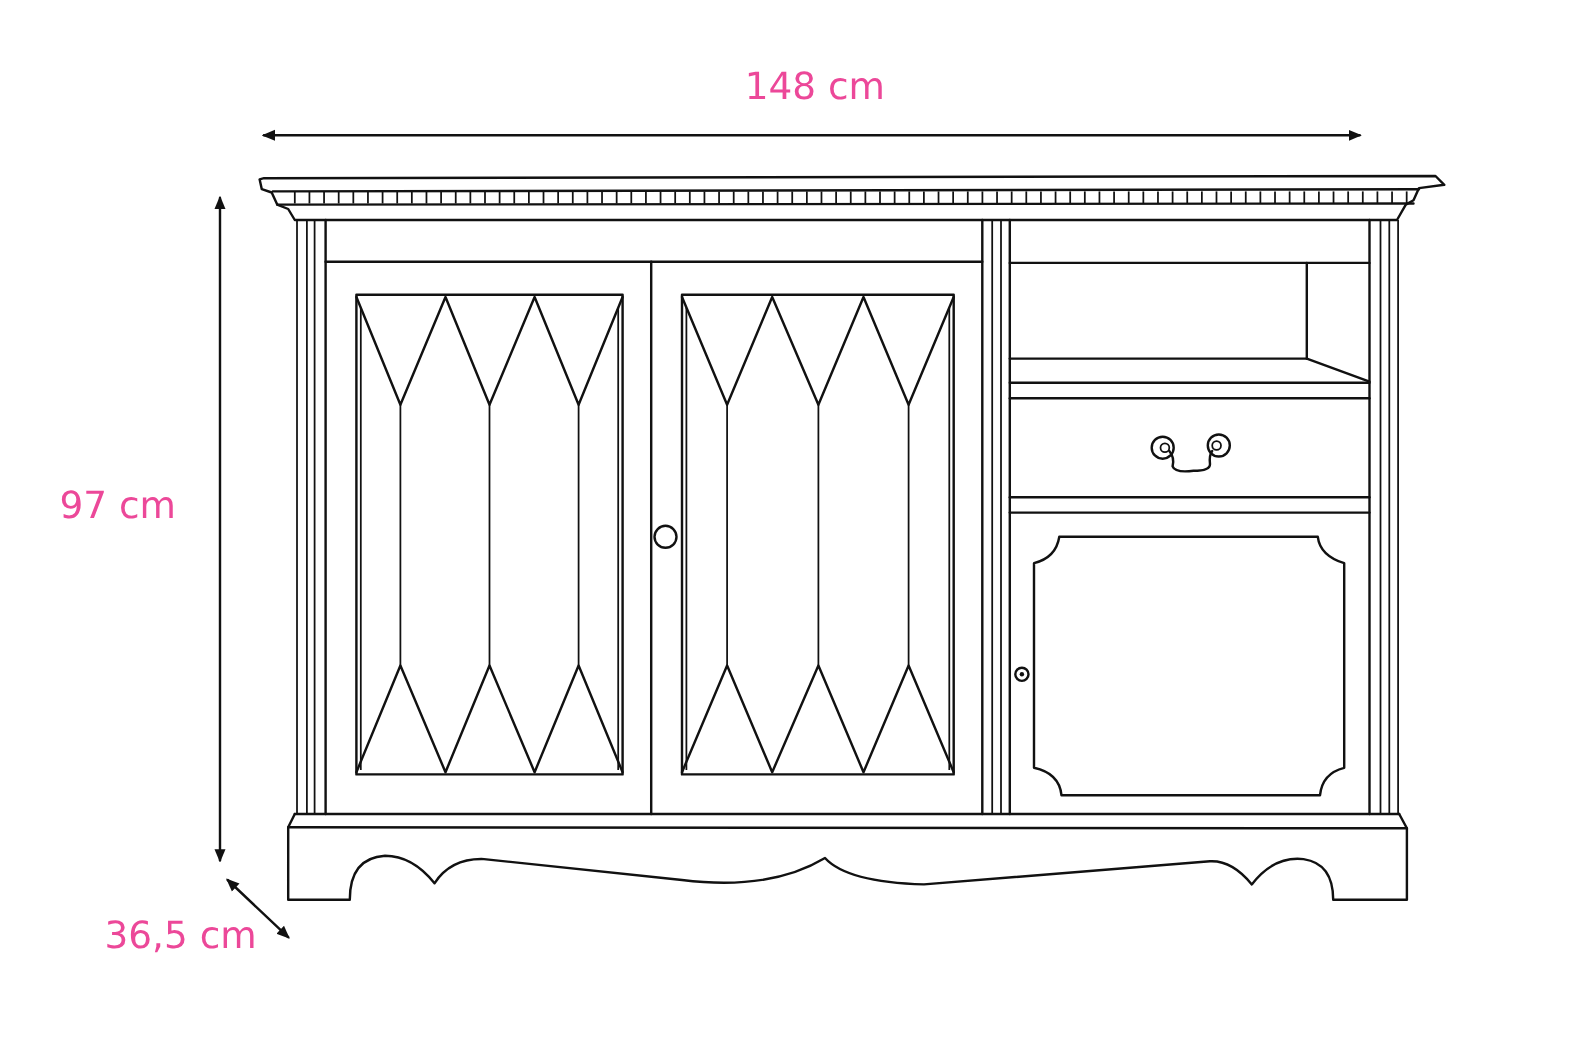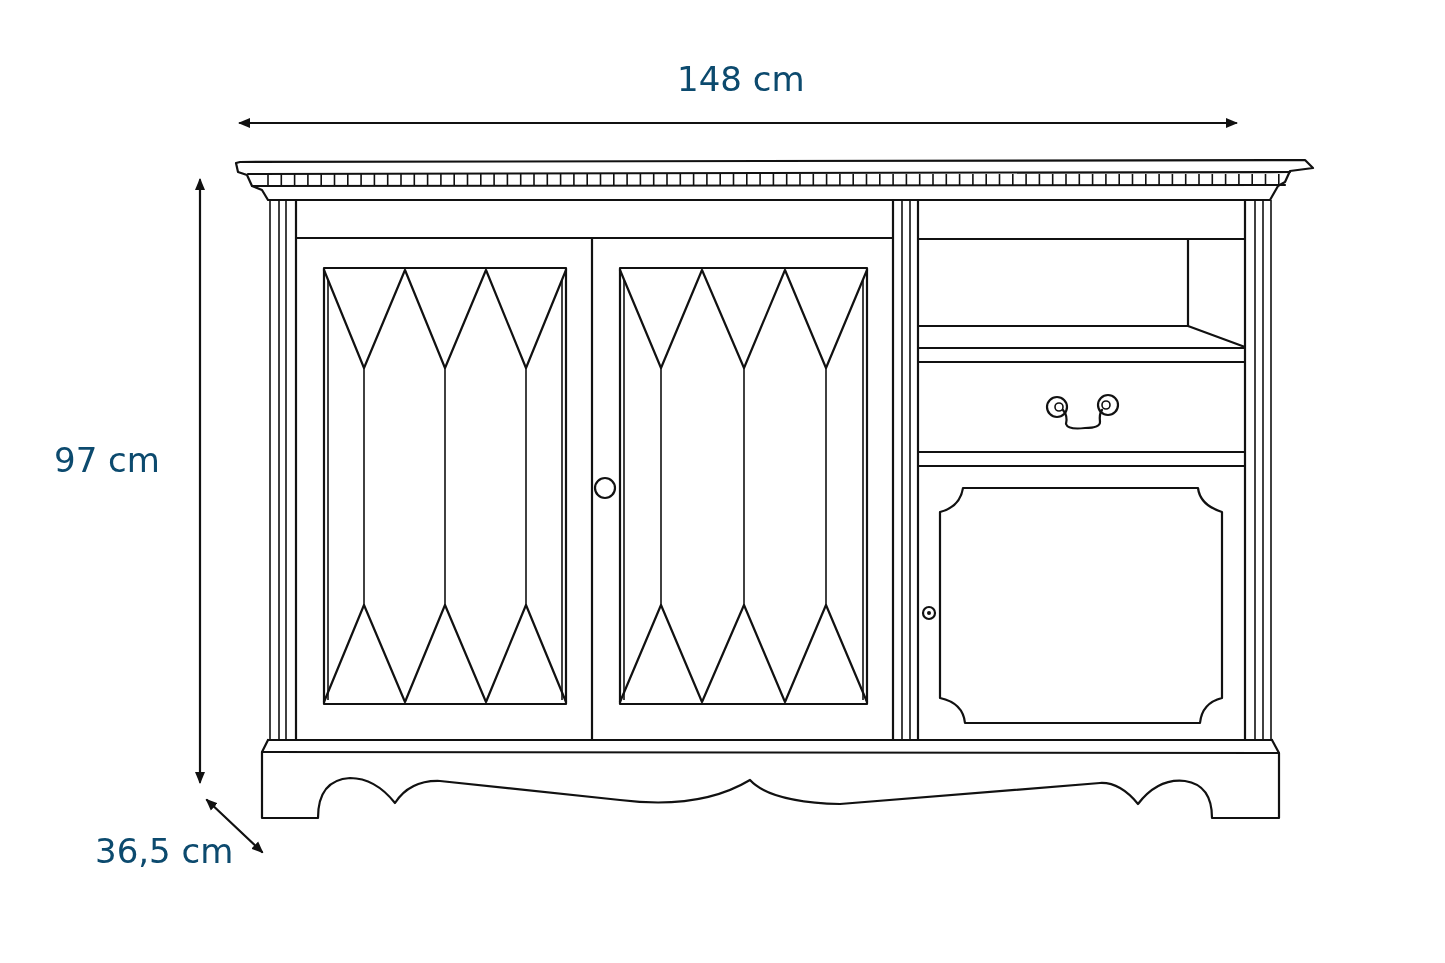--- a/index.html
+++ b/index.html
@@ -5,21 +5,21 @@
     html, body { margin: 0; padding: 0; background: #ffffff; }
     body { width: 1445px; height: 963px; position: relative; overflow: hidden; }
     .canvas { position: absolute; left: 0; top: 0; width: 1445px; height: 963px; }
     svg { position: absolute; left: 0; top: 0; }
     .ln { fill: none; stroke: #111111; stroke-width: 2.2; stroke-linejoin: round; stroke-linecap: round; }
     .ln-thin { fill: none; stroke: #111111; stroke-width: 1.6; }
     .label {
       position: absolute;
       font-family: "DejaVu Sans", sans-serif;
       font-size: 34px;
-      color: #0c4a6e;
+      color: #ec4899;
       white-space: nowrap;
       line-height: 1;
     }
     .label-width { left: 677px; top: 62px; }
     .label-height { left: 54px; top: 443px; text-align: center; }
     .label-depth { left: 95px; top: 834px; text-align: right; }
   </style>
 </head>
 <body>
 

